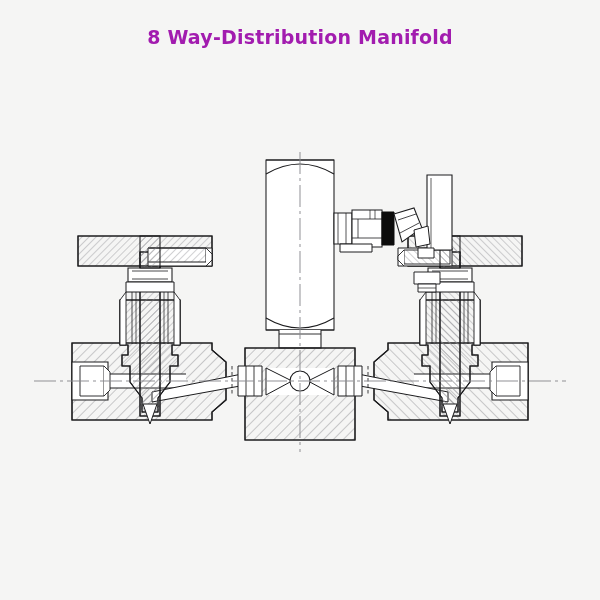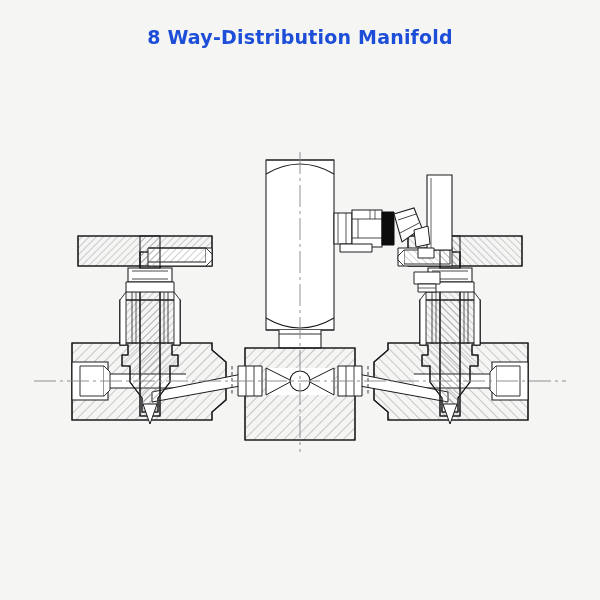--- a/index.html
+++ b/index.html
@@ -8,21 +8,21 @@
     background:#f5f5f4;
     font-family:"DejaVu Sans", sans-serif;
     overflow:hidden;
     position:relative;
   }
   #title{
     position:absolute;left:0;top:26px;width:600px;
     text-align:center;
     font-size:19px;
     font-weight:bold;
-    color:#1d4ed8;
+    color:#a21caf;
     letter-spacing:.2px;
     font-family:"DejaVu Sans", sans-serif;
   }
   #stage{position:absolute;left:0;top:0;width:600px;height:600px;}
   svg{display:block;}
 </style>
 </head>
 <body>
 
 <div id="title">8 Way-Distribution Manifold</div>

